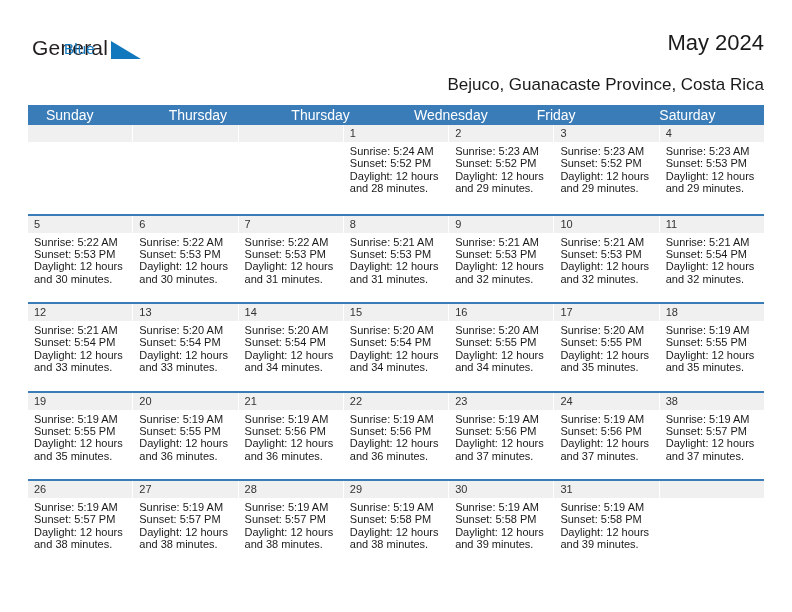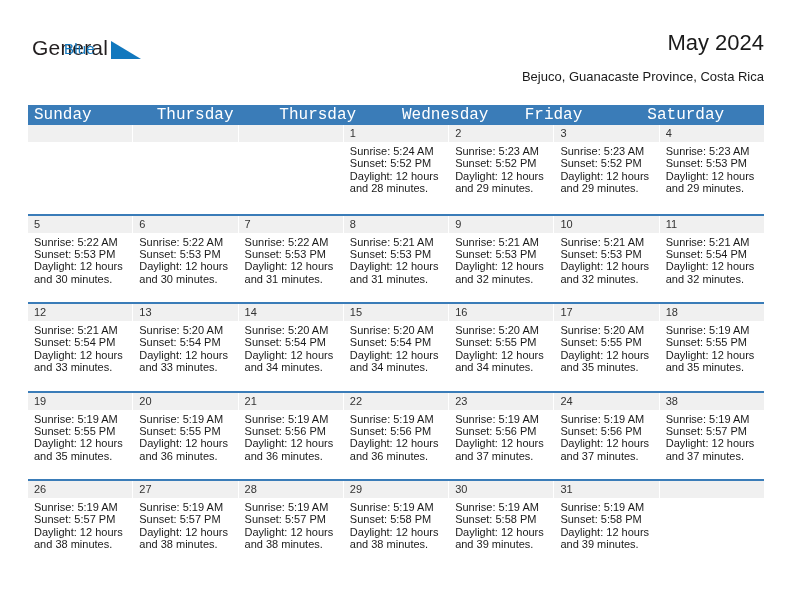--- a/index.html
+++ b/index.html
@@ -71,22 +71,22 @@
     text-align: right;
   }
   .cal-title {
     font-size: 22px;
     font-weight: normal;
     color: #1a1a1a;
     line-height: 30px;
     white-space: nowrap;
   }
   .cal-subtitle {
-    margin-top: 10px;
-    font-size: 13px;
+    margin-top: 18px;
+    font-size: 17px;
     font-weight: normal;
     color: #1a1a1a;
     line-height: 18px;
     white-space: nowrap;
   }
 
   
   .calendar {
     position: absolute;
     left: 28px;
@@ -94,27 +94,26 @@
     width: 736px;
   }
   .weekday-header {
     display: flex;
     background: #3a7cb8;
     height: 20px;
   }
   .weekday-cell {
     flex: 1 1 0;
     color: #ffffff;
-    font-size: 16px;
+    font-size: 14px;
     line-height: 20px;
-    padding-left: 6px;
+    padding-left: 18px;
     box-sizing: border-box;
     white-space: nowrap;
     overflow: hidden;
-    font-family: Liberation Mono, monospace;
   }
 
   .week-row {
     display: flex;
     border-top: 2px solid #3a7cb8;
     height: 88.5px;
     box-sizing: border-box;
   }
   .week-row:first-of-type {
     border-top: none;

